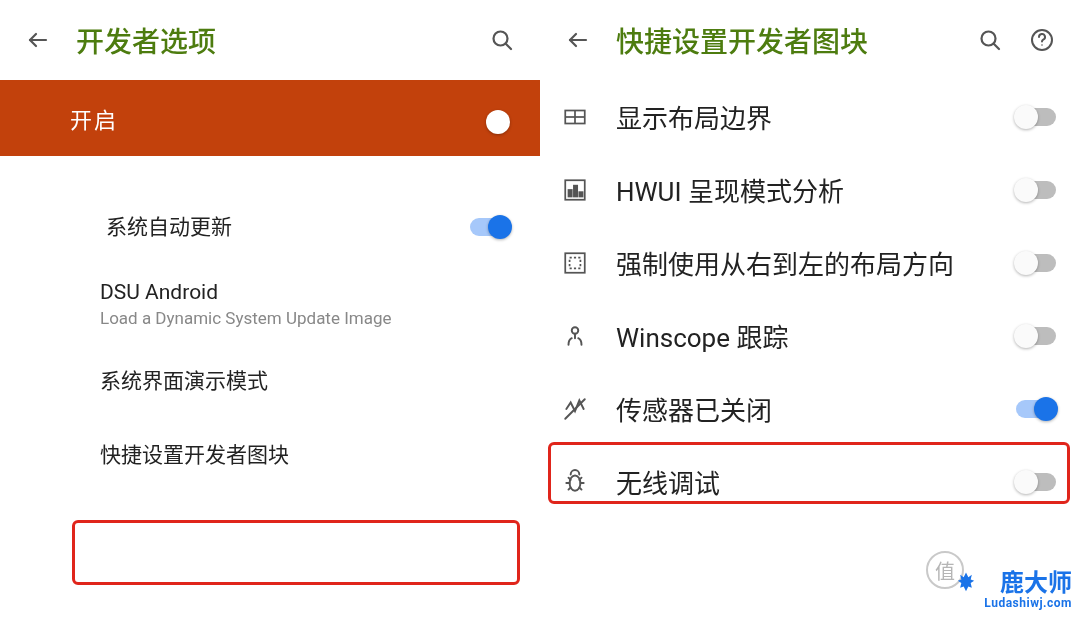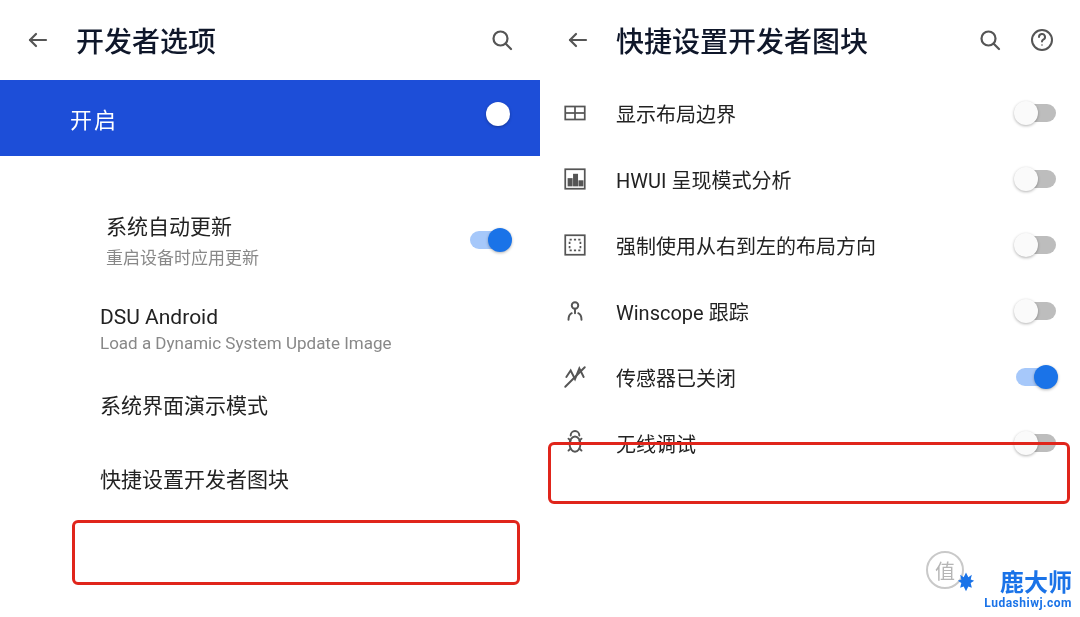--- a/index.html
+++ b/index.html
@@ -26,41 +26,41 @@
 
     
     .header {
       display: flex;
       align-items: center;
       padding: 20px 24px;
       gap: 24px;
     }
     .header-title {
       font-size: 28px;
-      color: #0f172a;
+      color: #4d7c0f;
       font-weight: 500;
       flex: 1;
     }
     .icon-btn {
       width: 28px;
       height: 28px;
       display: flex;
       align-items: center;
       justify-content: center;
       cursor: pointer;
       color: #555;
     }
     .icon-btn svg { width: 24px; height: 24px; }
 
     
     .master-toggle {
-      background: #1d4ed8;
+      background: #c2410c;
       color: #fff;
       display: flex;
-      align-items: flex-start;
+      align-items: flex-end;
       padding: 22px 30px 22px 70px;
       position: relative;
     }
     .master-toggle-label {
       font-size: 22px;
       flex: 1;
       letter-spacing: 2px;
     }
     .switch-knob-white {
       width: 24px;
@@ -135,21 +135,21 @@
       width: 30px;
       height: 30px;
       display: flex;
       align-items: center;
       justify-content: center;
       color: #555;
     }
     .row-icon svg { width: 26px; height: 26px; }
     .row-label {
       flex: 1;
-      font-size: 20px;
+      font-size: 26px;
       color: #222;
     }
     .row .switch { flex-shrink: 0; }
 
     .hl-right {
       left: 8px;
       width: 522px;
       top: 442px;
       height: 62px;
     }
@@ -212,21 +212,20 @@
       <div class="master-toggle-label">开启</div>
       <div class="switch-knob-white"></div>
     </div>
 
     <div class="setting">
     </div>
 
     <div class="setting setting-with-switch">
       <div class="setting-text-group">
         <div class="setting-title">系统自动更新</div>
-        <div class="setting-sub">重启设备时应用更新</div>
       </div>
       <div class="switch switch-on">
           <div class="switch-knob"></div>
         </div>
     </div>
 
     <div class="setting">
       <div class="setting-title">DSU Android</div>
       <div class="setting-sub">Load a Dynamic System Update Image</div>
     </div>

